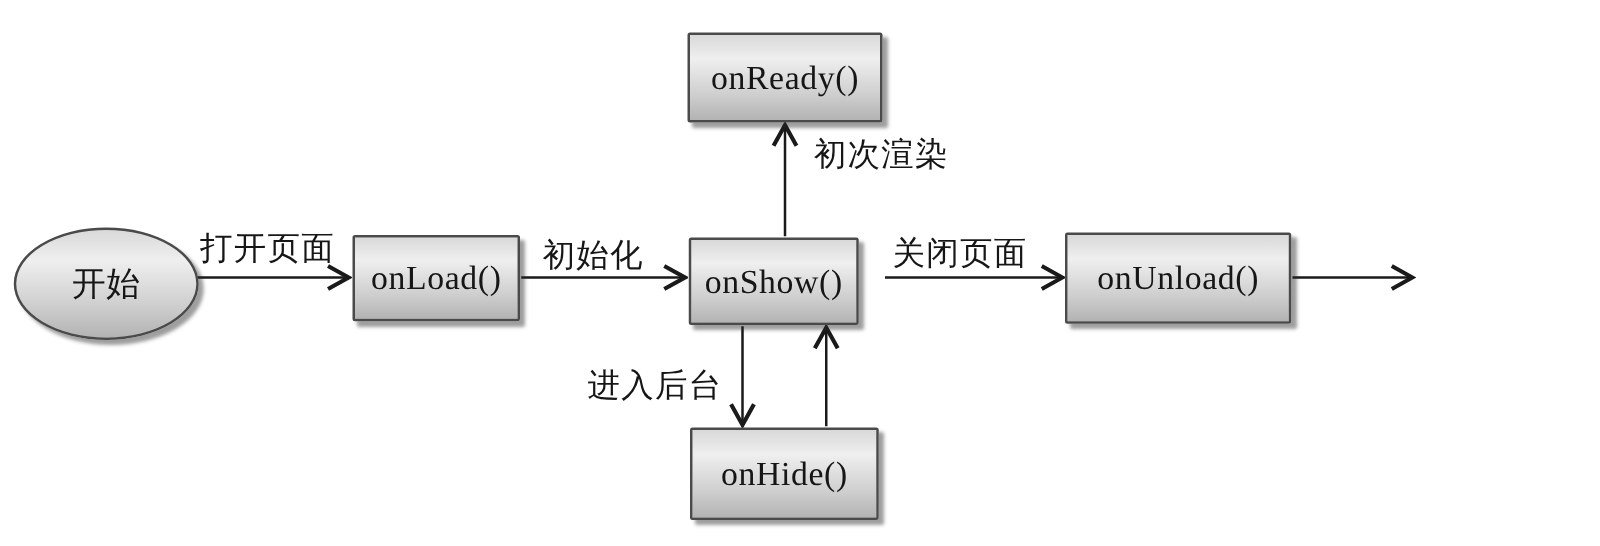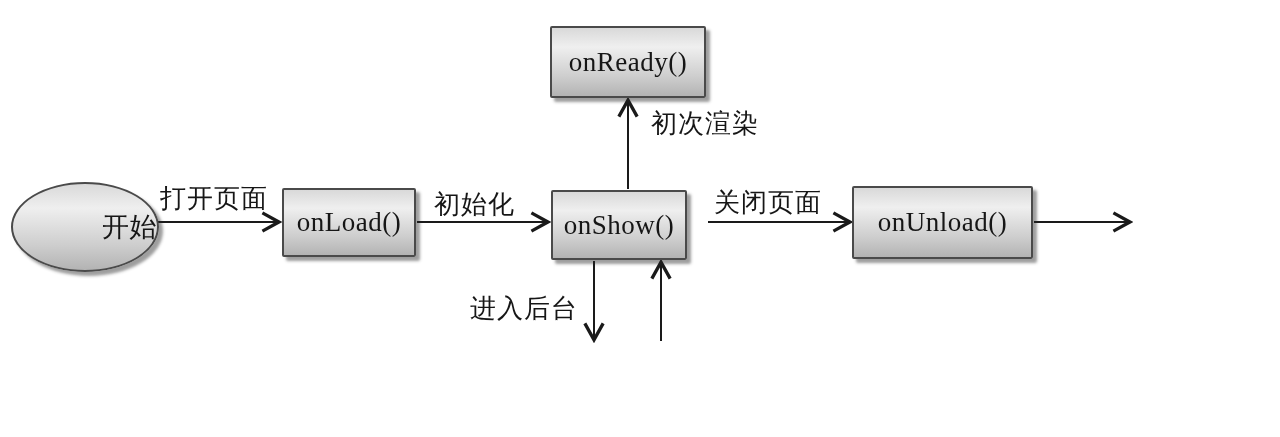--- a/index.html
+++ b/index.html
@@ -39,21 +39,21 @@
     letter-spacing: 0.5px;
     white-space: nowrap;
   }
   .edge-label {
     position: absolute;
     font-size: 26px;
     letter-spacing: 1px;
     white-space: nowrap;
   }
   
-  #n-start    { left: 11px;   top: 182px; width: 148px; height: 90px; justify-content: flex-end; }
+  #n-start    { left: 11px;   top: 182px; width: 148px; height: 90px; }
   #n-onload   { left: 282px;  top: 188px; width: 134px; height: 69px; justify-content: center; }
   #n-onready  { left: 550px;  top: 26px;  width: 156px; height: 72px; }
   #n-onshow   { left: 551px;  top: 190px; width: 136px; height: 70px; }
   #n-onhide   { left: 552px;  top: 342px; width: 151px; height: 74px; }
   #n-onunload { left: 852px;  top: 186px; width: 181px; height: 73px; }
   #n-end      { left: 1132px; top: 183px; width: 145px; height: 89px; }
   
   #el-open-page        { left: 160px; top: 181px; }
   #el-init             { left: 434px; top: 187px; }
   #el-first-render     { left: 651px; top: 106px; }
@@ -90,20 +90,23 @@
   </div>
 
   <div class="node box" id="n-onready">
     <span class="node-label">onReady()</span>
   </div>
 
   <div class="node box" id="n-onshow">
     <span class="node-label">onShow()</span>
   </div>
 
+  <div class="node box" id="n-onhide">
+    <span class="node-label">onHide()</span>
+  </div>
 
   <div class="node box" id="n-onunload">
     <span class="node-label">onUnload()</span>
   </div>
 
 
   <div class="edge-label" id="el-open-page">打开页面</div>
   <div class="edge-label" id="el-init">初始化</div>
   <div class="edge-label" id="el-first-render">初次渲染</div>
   <div class="edge-label" id="el-close-page">关闭页面</div>

